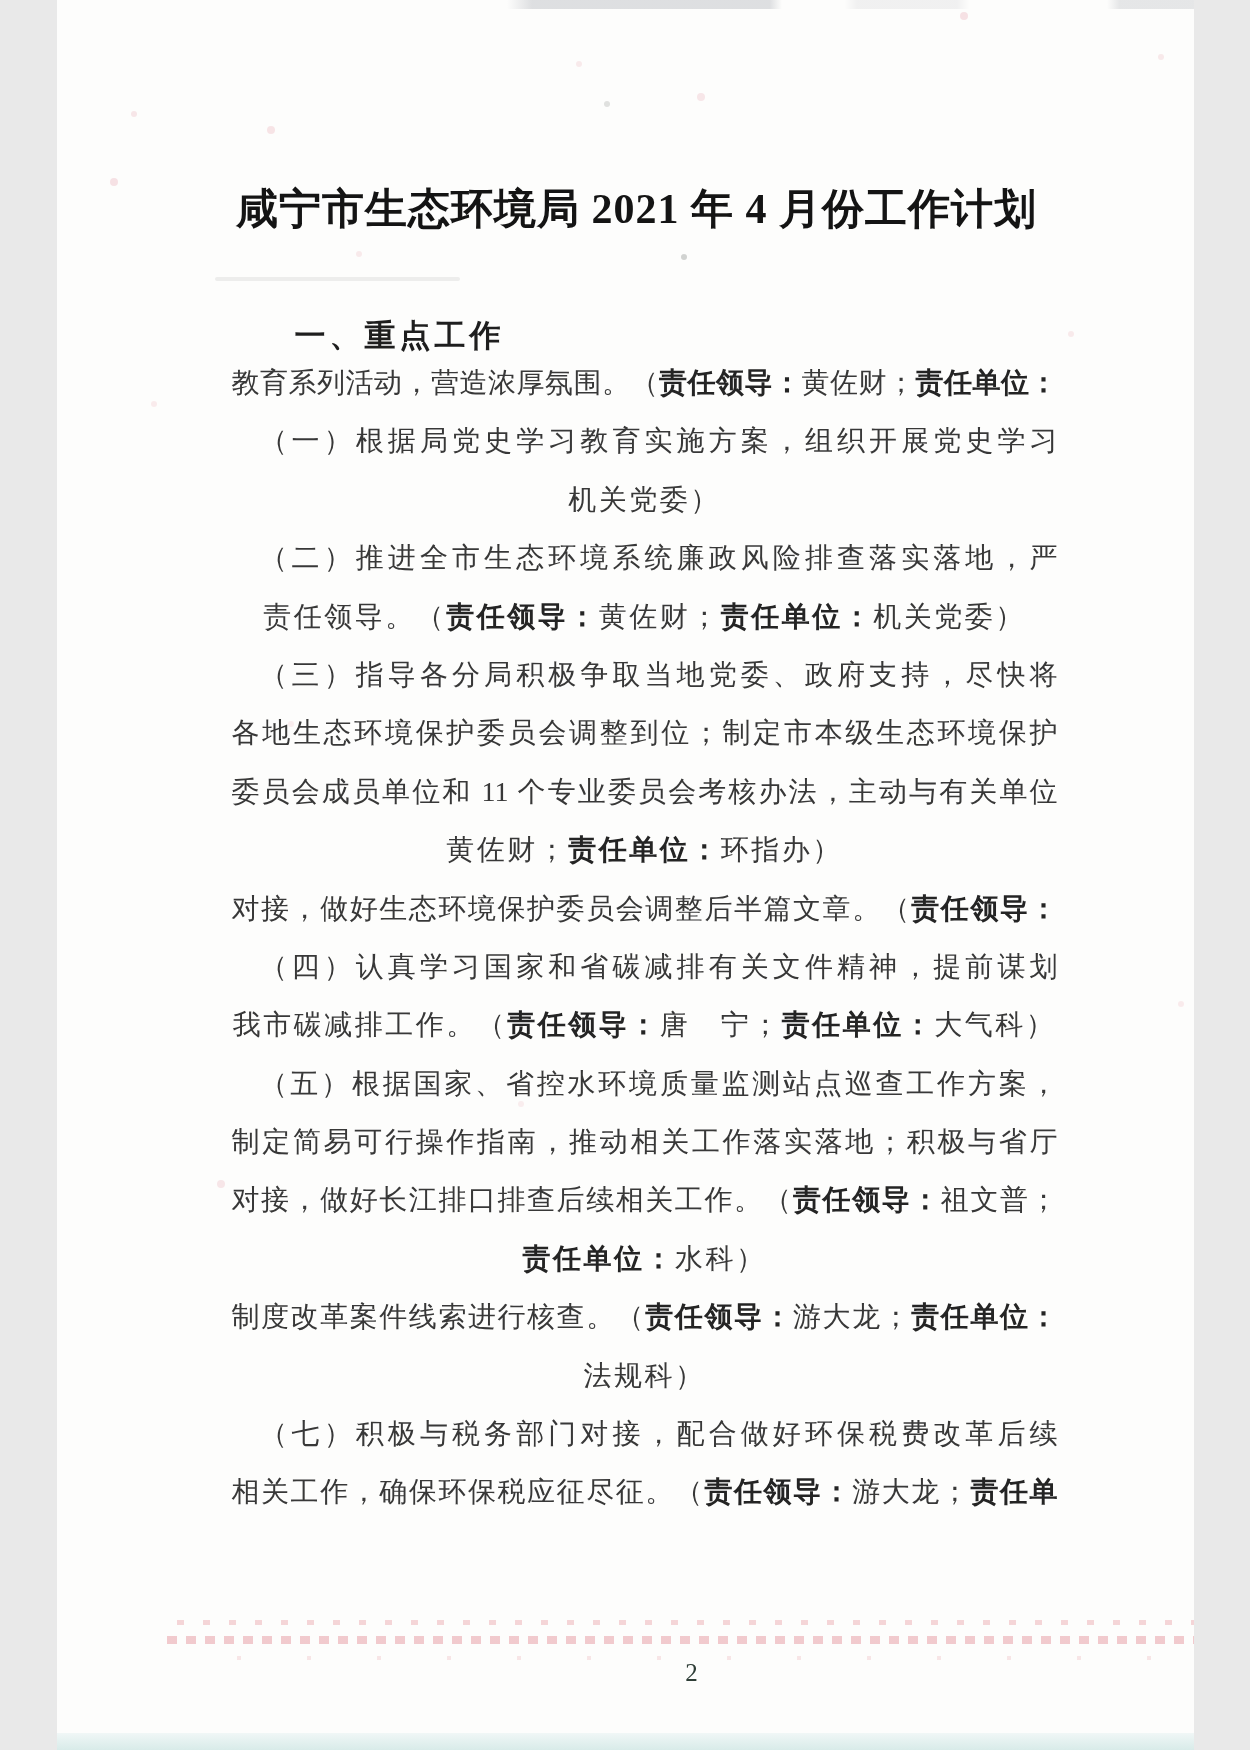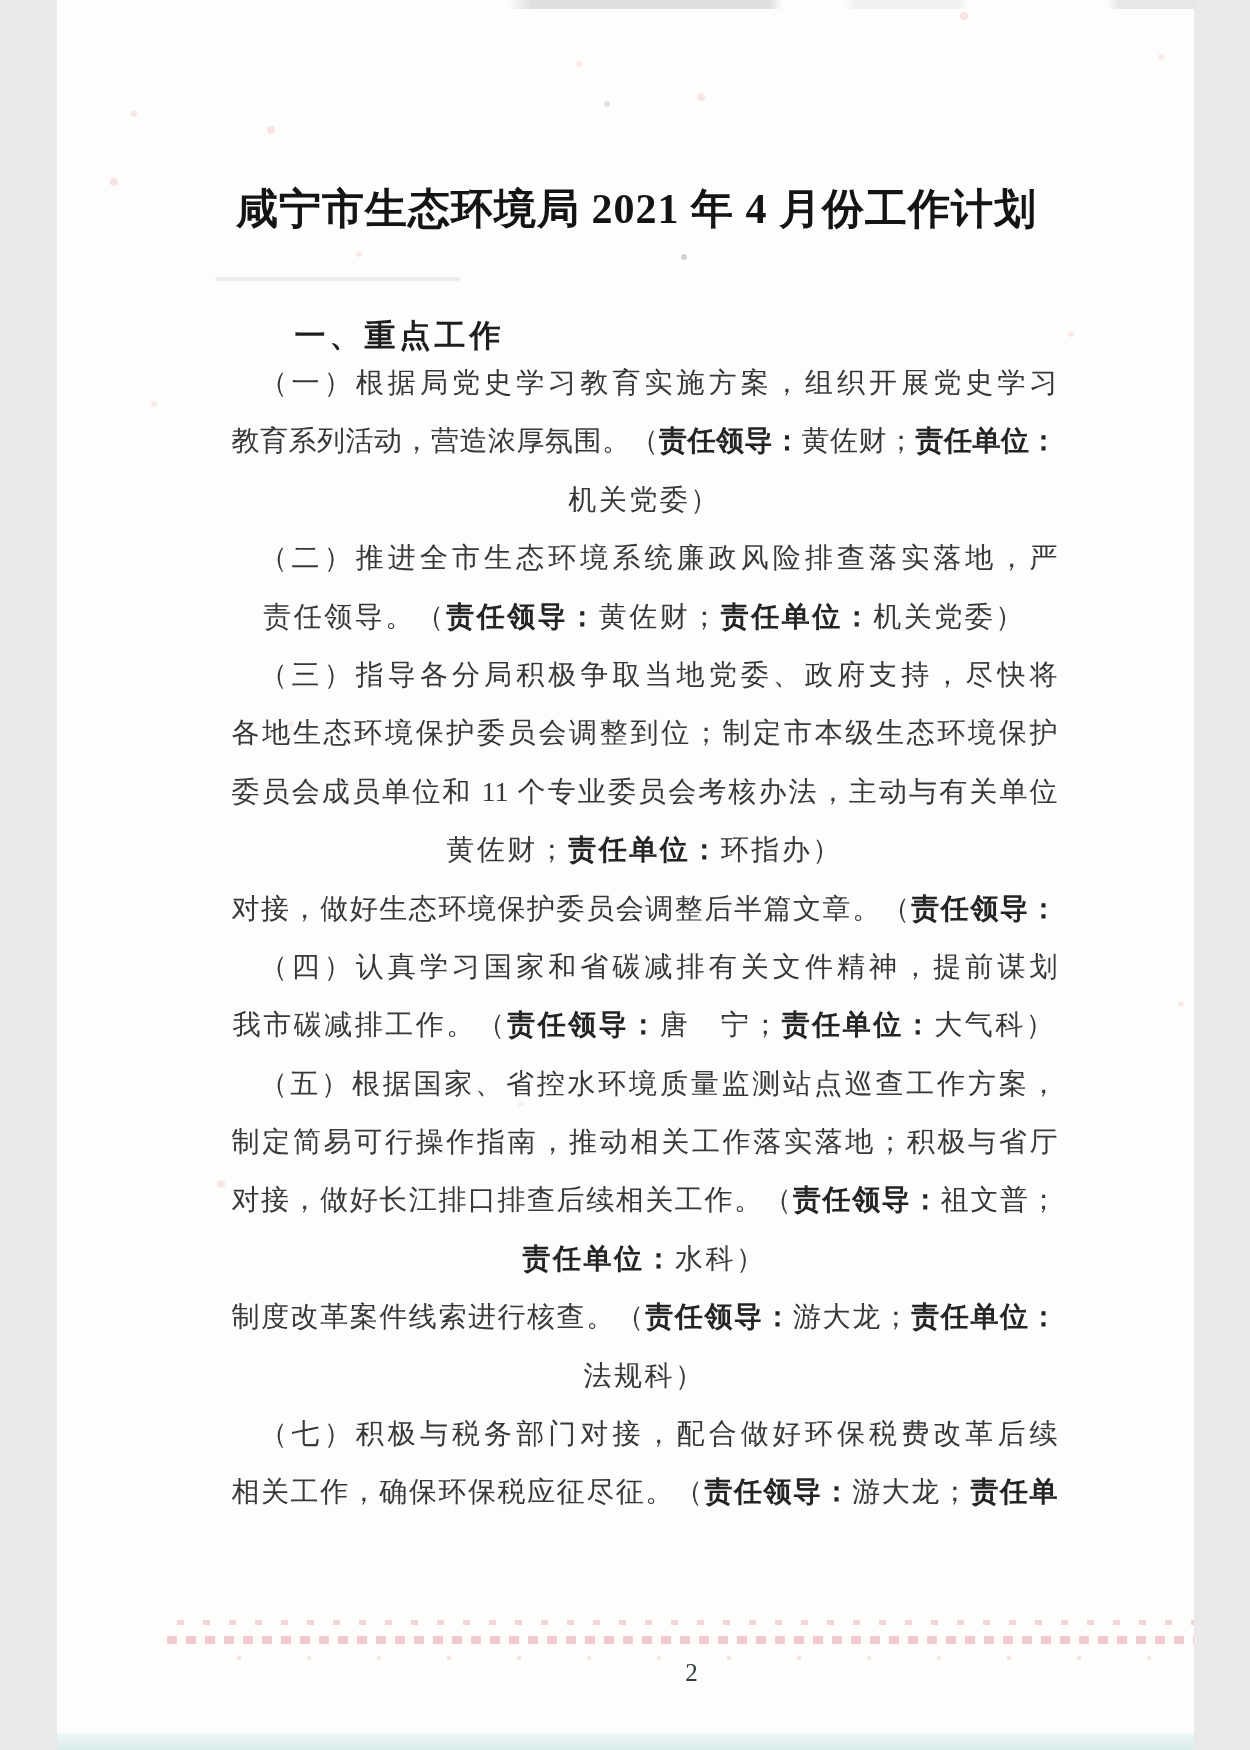--- a/index.html
+++ b/index.html
@@ -55,22 +55,22 @@
 
 <div class="page">
   <div class="top-smudge"></div>
   <div class="speckles"></div>
   <div class="title-smudge"></div>
 
   <div class="doc-title">咸宁市生态环境局 2021 年 4 月份工作计划</div>
   <div class="section-heading">一、重点工作</div>
 
   <div class="body-text">
+      <div class="line j"><span>教育系列活动，营造浓厚氛围。（</span><span class="bold">责任领导：</span><span>黄佐财；</span><span class="bold">责任单位：</span></div>
       <div class="line j ind"><span>（一）根据局党史学习教育实施方案，组织开展党史学习</span></div>
-      <div class="line j"><span>教育系列活动，营造浓厚氛围。（</span><span class="bold">责任领导：</span><span>黄佐财；</span><span class="bold">责任单位：</span></div>
       <div class="line"><span>机关党委）</span></div>
       <div class="line j ind"><span>（二）推进全市生态环境系统廉政风险排查落实落地，严</span></div>
       <div class="line"><span>责任领导。（</span><span class="bold">责任领导：</span><span>黄佐财；</span><span class="bold">责任单位：</span><span>机关党委）</span></div>
       <div class="line j ind"><span>（三）指导各分局积极争取当地党委、政府支持，尽快将</span></div>
       <div class="line j"><span>各地生态环境保护委员会调整到位；制定市本级生态环境保护</span></div>
       <div class="line j"><span>委员会成员单位和 11 个专业委员会考核办法，主动与有关单位</span></div>
       <div class="line"><span>黄佐财；</span><span class="bold">责任单位：</span><span>环指办）</span></div>
       <div class="line j"><span>对接，做好生态环境保护委员会调整后半篇文章。（</span><span class="bold">责任领导：</span></div>
       <div class="line j ind"><span>（四）认真学习国家和省碳减排有关文件精神，提前谋划</span></div>
       <div class="line"><span>我市碳减排工作。（</span><span class="bold">责任领导：</span><span>唐　宁；</span><span class="bold">责任单位：</span><span>大气科）</span></div>

